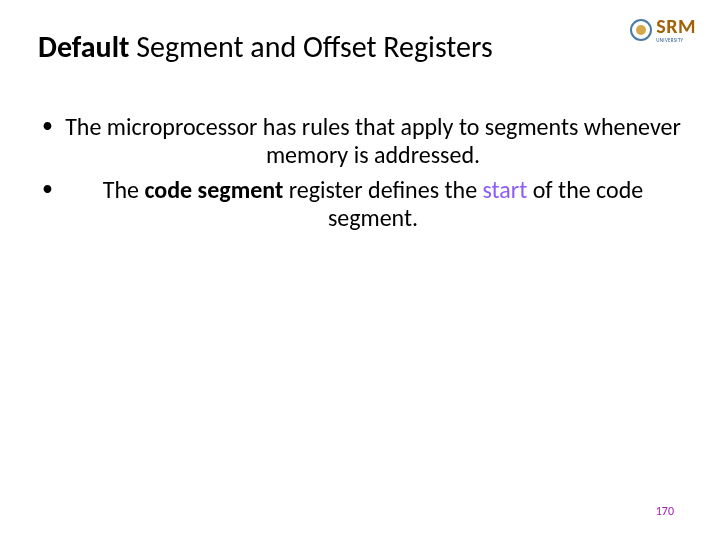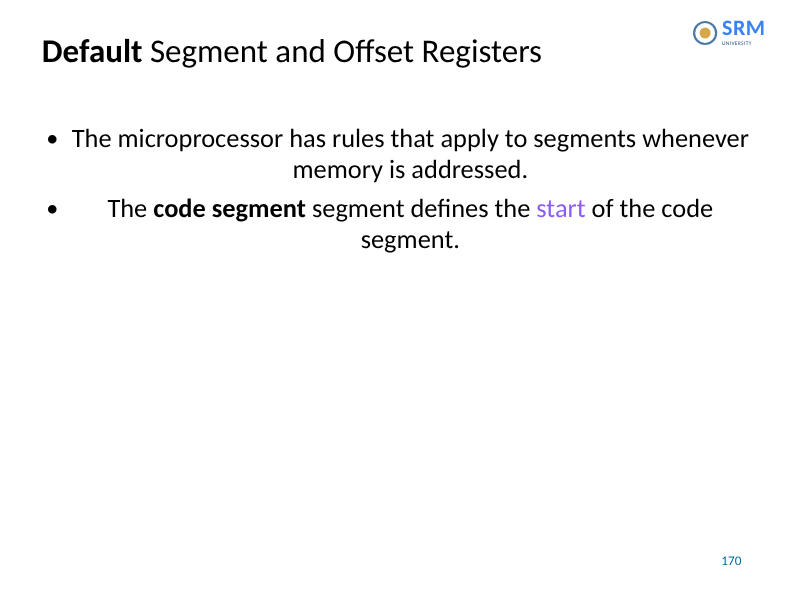--- a/index.html
+++ b/index.html
@@ -83,54 +83,54 @@
     .logo-icon::after {
       content: "";
       width: 10px;
       height: 10px;
       background: #d4a84b;
       border-radius: 50%;
     }
     .logo-text {
       font-size: 20px;
       font-weight: bold;
-      color: #3b82f6;
+      color: #a16207;
       letter-spacing: 0.5px;
       line-height: 1;
     }
     .logo-sub {
       font-size: 5px;
       color: #2b5a8a;
       letter-spacing: 0.3px;
       display: block;
       margin-top: 1px;
     }
     .page-num {
       position: absolute;
       bottom: 22px;
       right: 46px;
       font-size: 12px;
-      color: #0369a1;
+      color: #a21caf;
     }
   </style>
 </head>
 <body>
 
 <div class="slide">
 
   <div class="logo">
     <div class="logo-icon"></div>
     <div>
       <div class="logo-text">SRM</div>
       <span class="logo-sub">UNIVERSITY</span>
     </div>
   </div>
 
   <h1 class="title"><span class="bold-start">Default</span><span> Segment and Offset Registers</span></h1>
 
   <ul class="bullet-list">
     <li class="bullet-item">The microprocessor has rules that apply to segments whenever memory is addressed.</li>
-    <li class="bullet-item"><span>The </span><span class="bold">code segment</span><span> segment defines the </span><span class="red">start</span><span> of the code segment.</span></li>
+    <li class="bullet-item"><span>The </span><span class="bold">code segment</span><span> register defines the </span><span class="red">start</span><span> of the code segment.</span></li>
   </ul>
 
   <div class="page-num">170</div>
 
 </div>
 
 </body></html>

